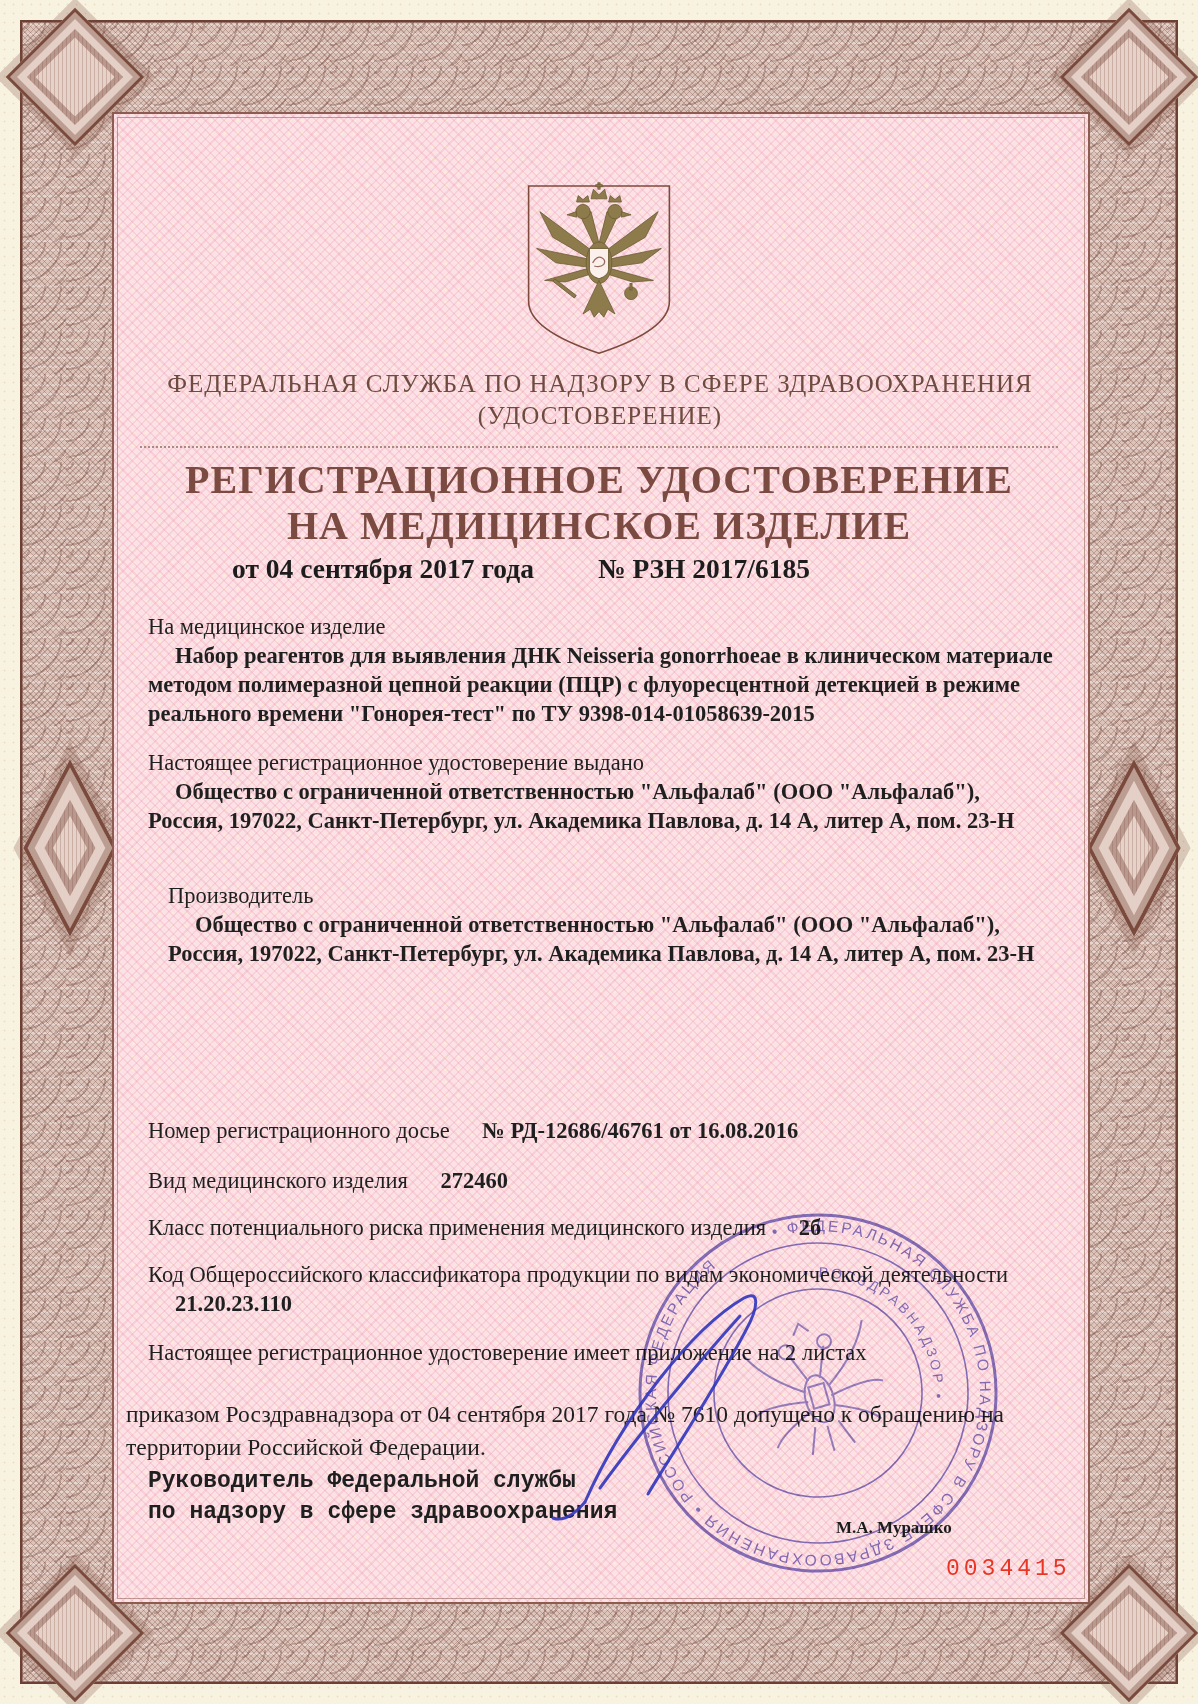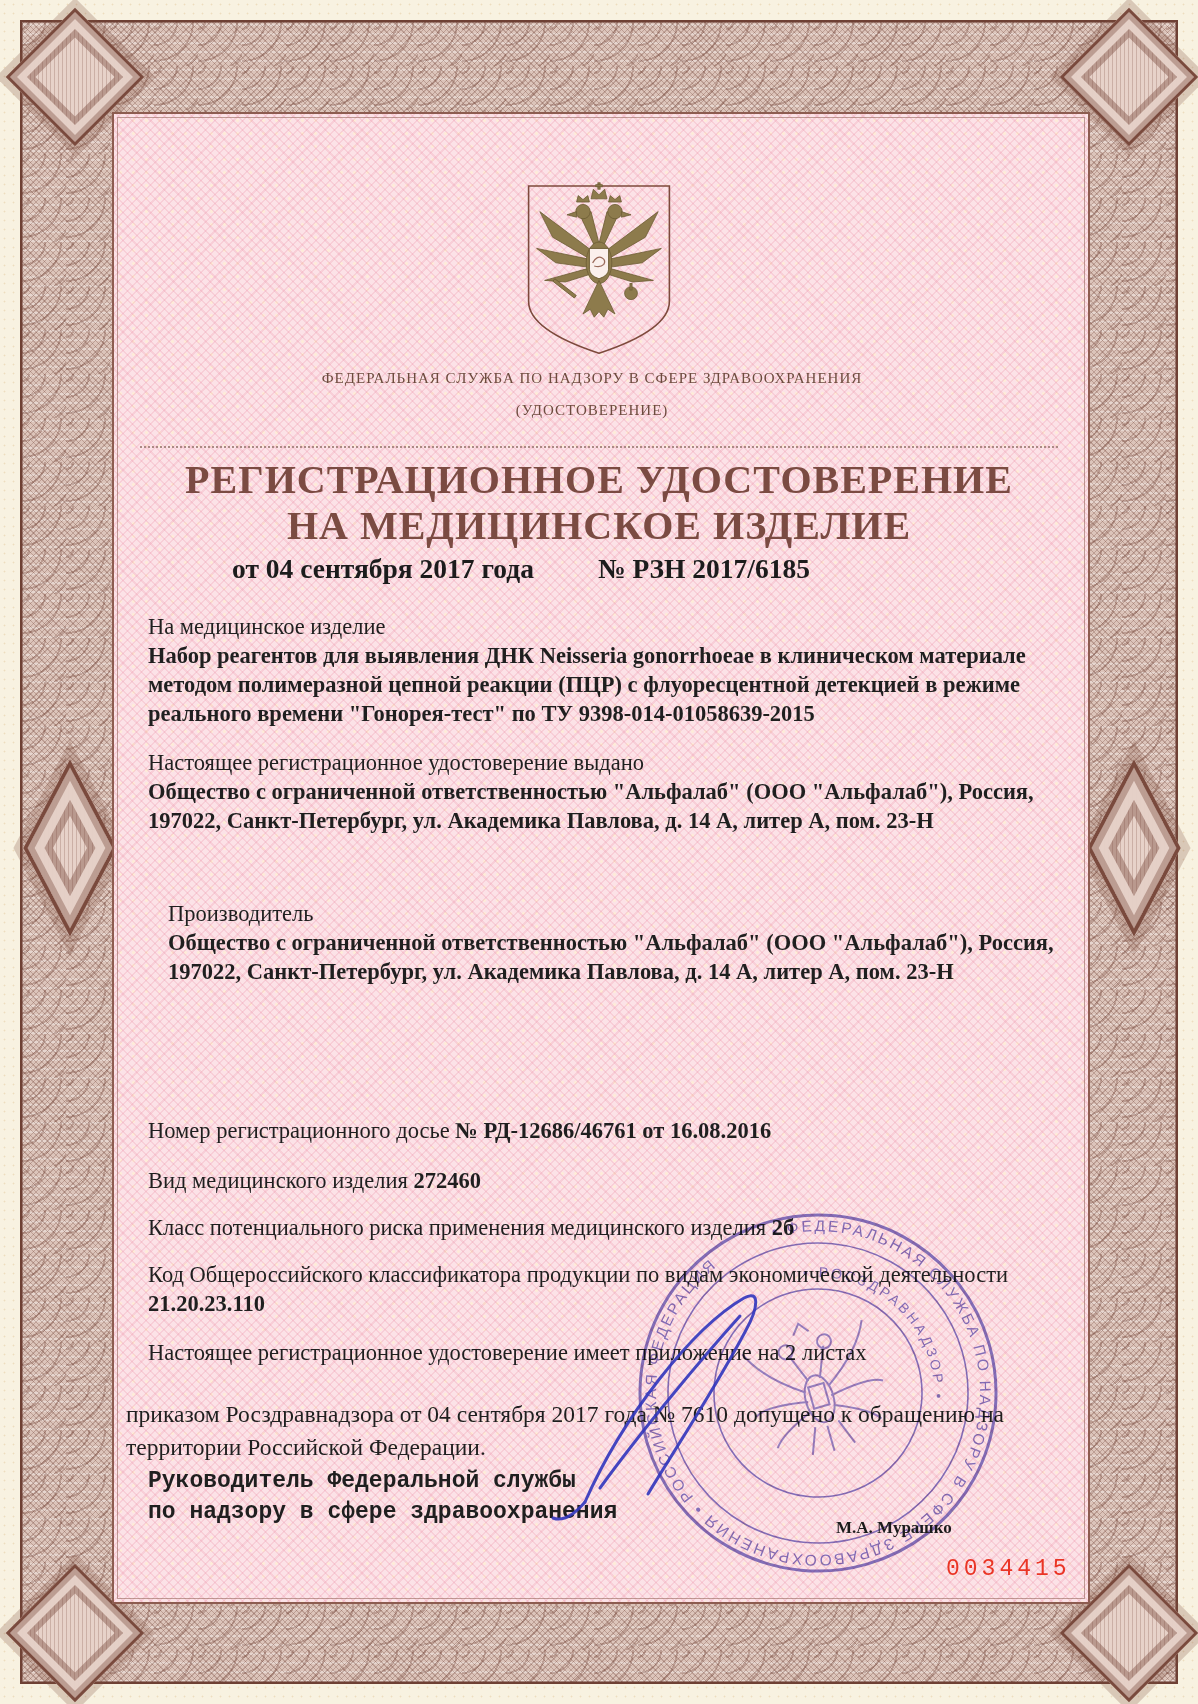--- a/index.html
+++ b/index.html
@@ -44,44 +44,44 @@
   }
   .corner{width:92px; height:92px; transform:rotate(45deg);}
   .c1{left:26px; top:28px;} .c2{left:1080px; top:28px;}
   .c3{left:26px; top:1584px;} .c4{left:1080px; top:1584px;}
   .sidemed{width:60px; height:60px; transform:scaleY(1.9) rotate(45deg);}
   .sL{left:37px; top:815px;} .sR{left:1101px; top:815px;}
   
   .emblem{position:absolute; left:519px; top:180px;}
   
   .agency{
-    position:absolute; left:4px; width:1176px; text-align:center;
-    color:#6d4b3e; font-size:15px; letter-spacing:1px; font-weight:400;
+    position:absolute; left:12px; width:1176px; text-align:center;
+    color:#6d4b3e; font-size:25px; letter-spacing:1px; font-weight:400;
   }
   .agency1{top:370px;} .agency2{top:402px;}
   .divider{position:absolute; left:140px; top:446px; width:918px; border-top:2px dotted #ab8a84;}
   .doctitle{
     position:absolute; left:0; width:1198px; text-align:center;
     color:#7b4b42; font-weight:bold; letter-spacing:1px;
   }
   .t1{top:456px; font-size:40px;} .t2{top:502px; font-size:40px;}
   .dateline{
     position:absolute; left:0; top:553px; width:1042px; text-align:center;
     color:#1c1c1c; font-weight:bold; font-size:27.5px;
   }
   .dateline .gap{display:inline-block; width:64px;}
   
   .p{
     position:absolute; left:148px; width:912px;
     font-size:22.5px; line-height:29px; color:#1f1f1f;
   }
-  .p b{font-weight:bold;}
+  .p b{font-weight:bold;margin-left:27px;}
   .bProduct{top:612px;}
   .bIssued{top:748px;}
-  .bManuf{top:899px;padding-left:20px;}
+  .bManuf{top:881px;padding-left:20px;}
   .bSite{top:1011px;}
   .bDossier{top:1116px;}
   .bKind{top:1166px;}
   .bRisk{top:1213px;}
   .bOkpd{top:1260px;}
   .bAnnex{top:1338px;}
   .bOrder{left:126px; top:1398px; width:930px; font-size:23.5px; line-height:33px;}
   .bSigner{top:1466px; font-weight:bold; font-size:23px; line-height:31px;font-family:Liberation Mono, monospace;}
   .signerName{position:absolute; left:836px; top:1492px; font-weight:bold; font-size:17px; color:#1b1b1b;margin-top:26px;}
   .serial{

